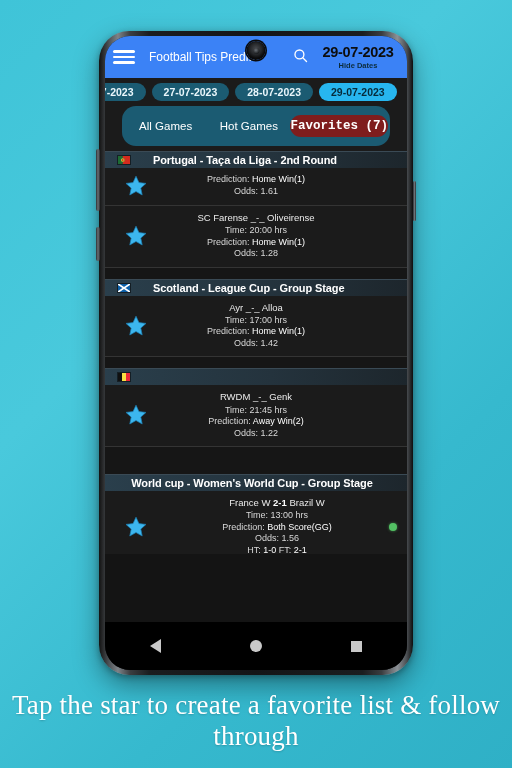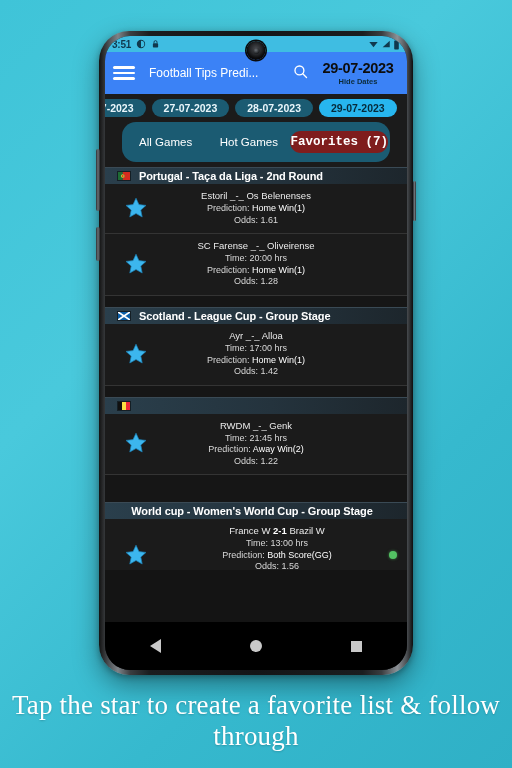--- a/index.html
+++ b/index.html
@@ -147,21 +147,21 @@
   
   #match-list {
     background: #161616;
     height: 403px;
     overflow: hidden;
     position: relative;
   }
   .league-header {
     background: linear-gradient(90deg,#2a3f4c 0%,#24333d 55%,#1d262c 100%);
     display: flex; align-items: center;
-    gap: 8px;
+    gap: 22px;
     padding: 2px 8px 2px 12px;
     height: 17px;
     border-top: 1px solid #3a4a55;
   }
   .league-name {
     color: #ffffff;
     font-size: 11px;
     font-weight: bold;
     white-space: nowrap;
     letter-spacing: -.1px;
@@ -218,45 +218,20 @@
 <body>
 
 <div id="phone-frame">
   <div class="side-btn" id="volume-button"></div>
   <div class="side-btn" id="power-button"></div>
   <div class="side-btn" id="right-button"></div>
 
   <div id="phone-screen">
     <div id="camera-punch"></div>
 
-    <div id="status-bar">
-      <div id="status-left">
-        <span>3:51</span>
-        <svg class="sb-ico" width="10" height="10" viewBox="0 0 24 24">
-          <circle cx="12" cy="12" r="10" fill="#10394e"></circle>
-          <path d="M12 4 A8 8 0 0 1 12 20 Z" fill="#3fbde2"></path>
-        </svg>
-        <svg class="sb-ico" width="9" height="10" viewBox="0 0 24 24">
-          <rect x="5" y="10" width="14" height="11" rx="2" fill="#10394e"></rect>
-          <path d="M8 10V7a4 4 0 0 1 8 0v3" stroke="#10394e" stroke-width="2.4" fill="none"></path>
-        </svg>
-      </div>
-      <div id="status-right">
-        <svg class="sb-ico" width="11" height="10" viewBox="0 0 24 24">
-          <path d="M2 7 L22 7 L12 20 Z" fill="#10394e"></path>
-        </svg>
-        <svg class="sb-ico" width="10" height="10" viewBox="0 0 24 24">
-          <path d="M21 4 L21 20 L4 20 Z" fill="#10394e"></path>
-        </svg>
-        <svg class="sb-ico" width="7" height="11" viewBox="0 0 12 24">
-          <rect x="4" y="1" width="4" height="2" fill="#10394e"></rect>
-          <rect x="1" y="3" width="10" height="20" rx="1.5" fill="#10394e"></rect>
-        </svg>
-      </div>
-    </div>
 
     <div id="app-bar">
       <div id="hamburger-button">
           <i></i>
           <i></i>
           <i></i>
         </div>
       <div id="app-title">Football Tips Predi...</div>
       <div id="search-button">
         <svg width="17" height="17" viewBox="0 0 24 24">
@@ -295,21 +270,20 @@
           </svg>
           <div class="league-name">Portugal - Taça da Liga - 2nd Round</div>
         </div>
         <div class="match-row">
           <div class="star-cell">
             <svg viewBox="0 0 24 24" width="24" height="24">
               <path d="M12 2.2 L14.95 8.6 L22 9.4 L16.8 14.1 L18.2 21 L12 17.5 L5.8 21 L7.2 14.1 L2 9.4 L9.05 8.6 Z" fill="#3cb6ee" stroke="#1b7fb5" stroke-width="0.7"></path>
             </svg>
           </div>
           <div class="match-info">
-            <div class="teams">Estoril _-_ Os Belenenses</div>
             <div class="meta">Prediction:  <b>Home Win(1)</b></div>
             <div class="meta">Odds:  1.61</div>
           </div>
           <div style="width: 42px; flex: 0 0 auto;"></div>
         </div>
         <div class="match-row">
           <div class="star-cell">
             <svg viewBox="0 0 24 24" width="24" height="24">
               <path d="M12 2.2 L14.95 8.6 L22 9.4 L16.8 14.1 L18.2 21 L12 17.5 L5.8 21 L7.2 14.1 L2 9.4 L9.05 8.6 Z" fill="#3cb6ee" stroke="#1b7fb5" stroke-width="0.7"></path>
             </svg>

